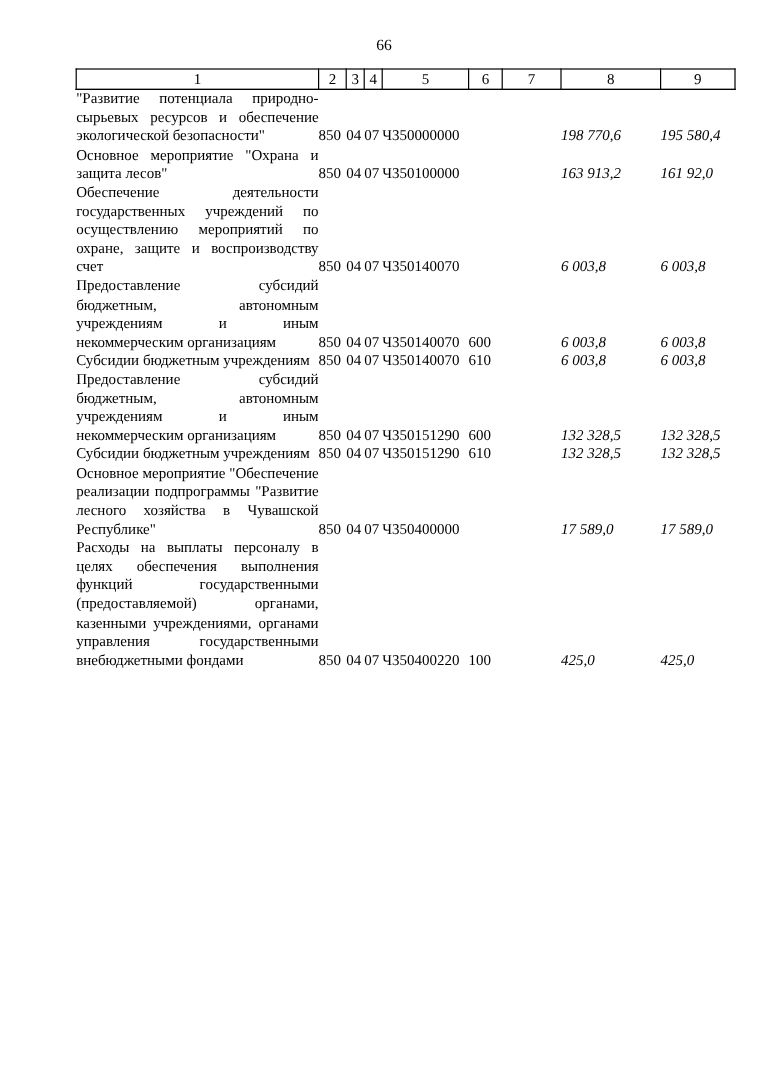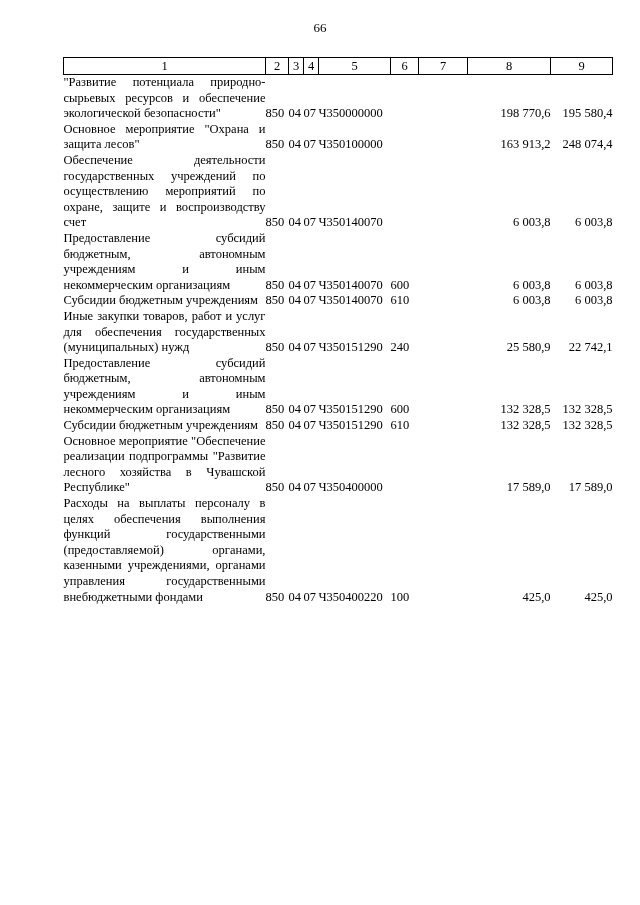--- a/index.html
+++ b/index.html
@@ -16,21 +16,21 @@
   }
   .page {
     position: relative;
     width: 640px;
     height: 905px;
     background: #ffffff;
     overflow: hidden;
   }
   .page-number {
     position: absolute;
-    top: 20px;
+    top: 30px;
     left: 0;
     width: 100%;
     text-align: center;
     font-size: 13px;
     line-height: 16px;
   }
   table.budget {
     position: absolute;
     top: 57px;
     left: 63px;
@@ -58,23 +58,24 @@
     text-align-last: left;
     padding-left: 1px;
     padding-right: 4px;
   }
   td.cell-code {
     white-space: nowrap;
     padding-left: 2px;
     overflow: visible;
   }
   td.cell-amount {
-    text-align: right;
+    text-align: left;
     padding-right: 3px;
     white-space: nowrap;
+    font-style: italic;
   }
 </style>
 </head>
 <body>
 
 <div class="page">
   <div class="page-number">66</div>
 
   <table class="budget">
     <colgroup>
@@ -115,21 +116,21 @@
         </tr>
         <tr>
           <td class="cell-name">Основное мероприятие "Охрана и защита лесов"</td>
           <td class="cell-code">850</td>
           <td class="cell-code">04</td>
           <td class="cell-code">07</td>
           <td class="cell-code">Ч350100000</td>
           <td class="cell-code"></td>
           <td class="cell-code"></td>
           <td class="cell-amount">163 913,2</td>
-          <td class="cell-amount">248 074,4</td>
+          <td class="cell-amount">161 92,0</td>
         </tr>
         <tr>
           <td class="cell-name">Обеспечение деятельности государственных учреждений по осуществлению мероприятий по охране, защите и воспроизводству счет</td>
           <td class="cell-code">850</td>
           <td class="cell-code">04</td>
           <td class="cell-code">07</td>
           <td class="cell-code">Ч350140070</td>
           <td class="cell-code"></td>
           <td class="cell-code"></td>
           <td class="cell-amount">6 003,8</td>
@@ -149,31 +150,20 @@
         <tr>
           <td class="cell-name">Субсидии бюджетным учреждениям</td>
           <td class="cell-code">850</td>
           <td class="cell-code">04</td>
           <td class="cell-code">07</td>
           <td class="cell-code">Ч350140070</td>
           <td class="cell-code">610</td>
           <td class="cell-code"></td>
           <td class="cell-amount">6 003,8</td>
           <td class="cell-amount">6 003,8</td>
-        </tr>
-        <tr>
-          <td class="cell-name">Иные закупки товаров, работ и услуг для обеспечения государственных (муниципальных) нужд</td>
-          <td class="cell-code">850</td>
-          <td class="cell-code">04</td>
-          <td class="cell-code">07</td>
-          <td class="cell-code">Ч350151290</td>
-          <td class="cell-code">240</td>
-          <td class="cell-code"></td>
-          <td class="cell-amount">25 580,9</td>
-          <td class="cell-amount">22 742,1</td>
         </tr>
         <tr>
           <td class="cell-name">Предоставление субсидий бюджетным, автономным учреждениям и иным некоммерческим организациям</td>
           <td class="cell-code">850</td>
           <td class="cell-code">04</td>
           <td class="cell-code">07</td>
           <td class="cell-code">Ч350151290</td>
           <td class="cell-code">600</td>
           <td class="cell-code"></td>
           <td class="cell-amount">132 328,5</td>

